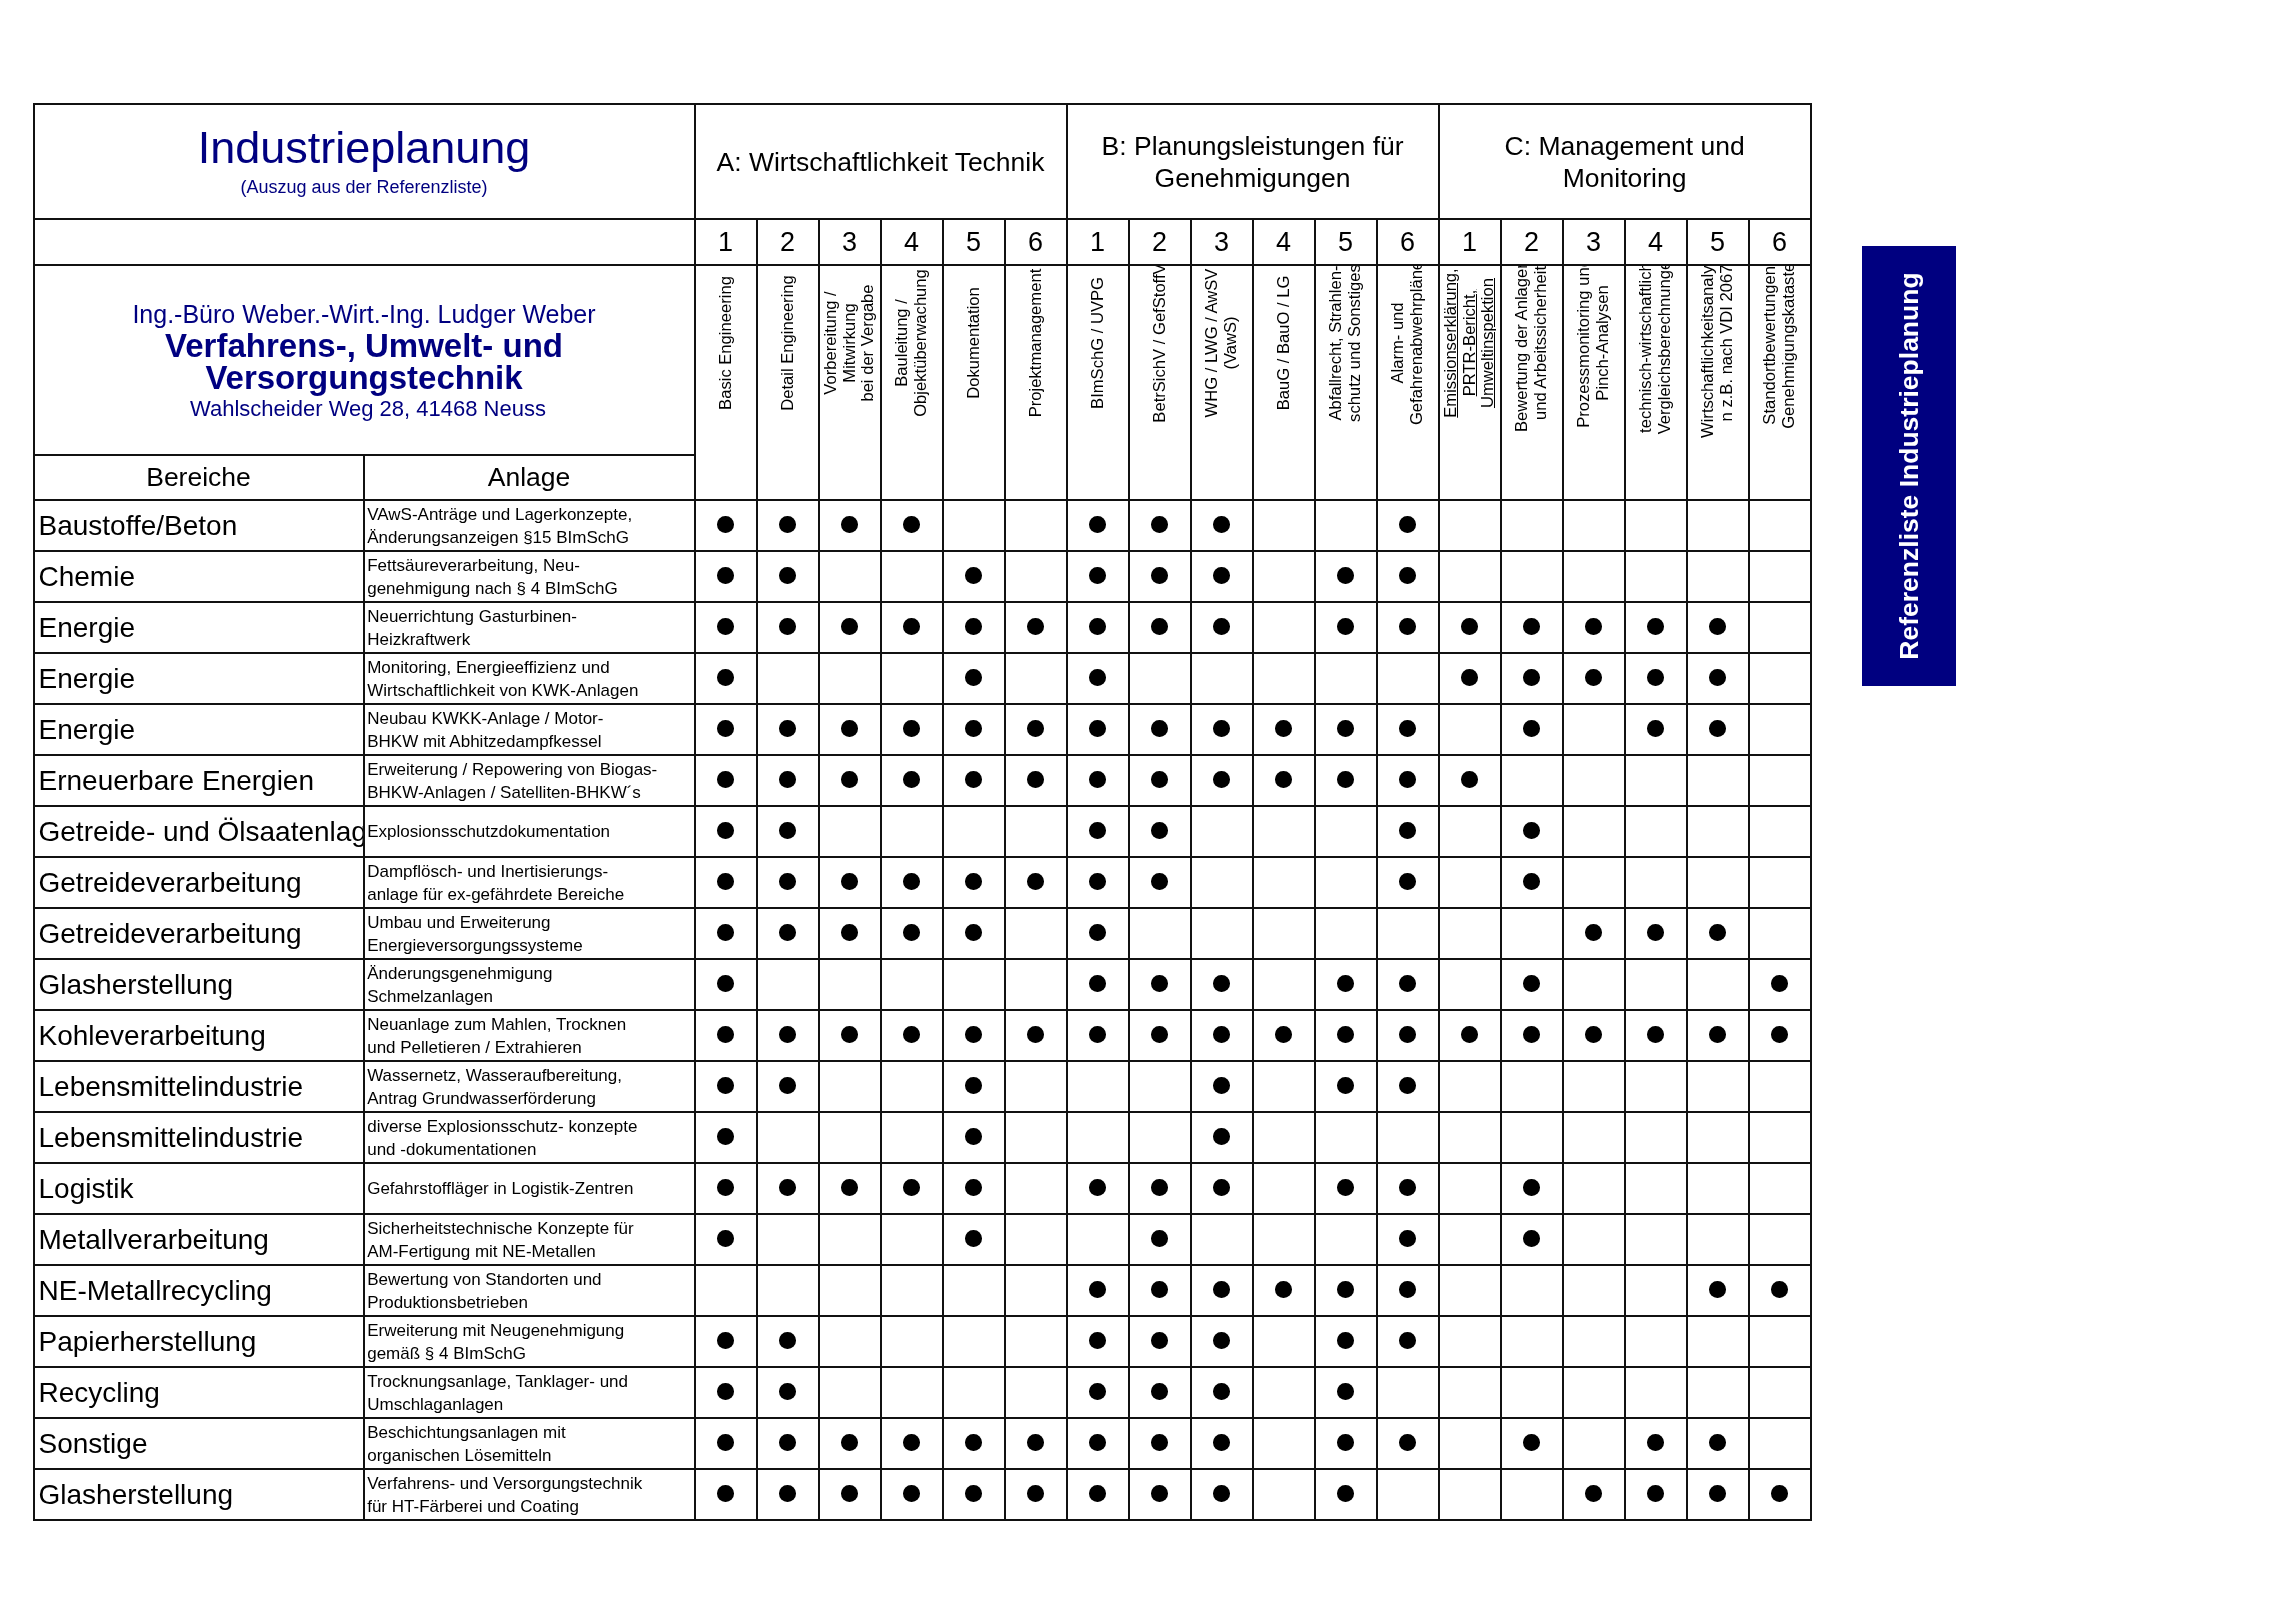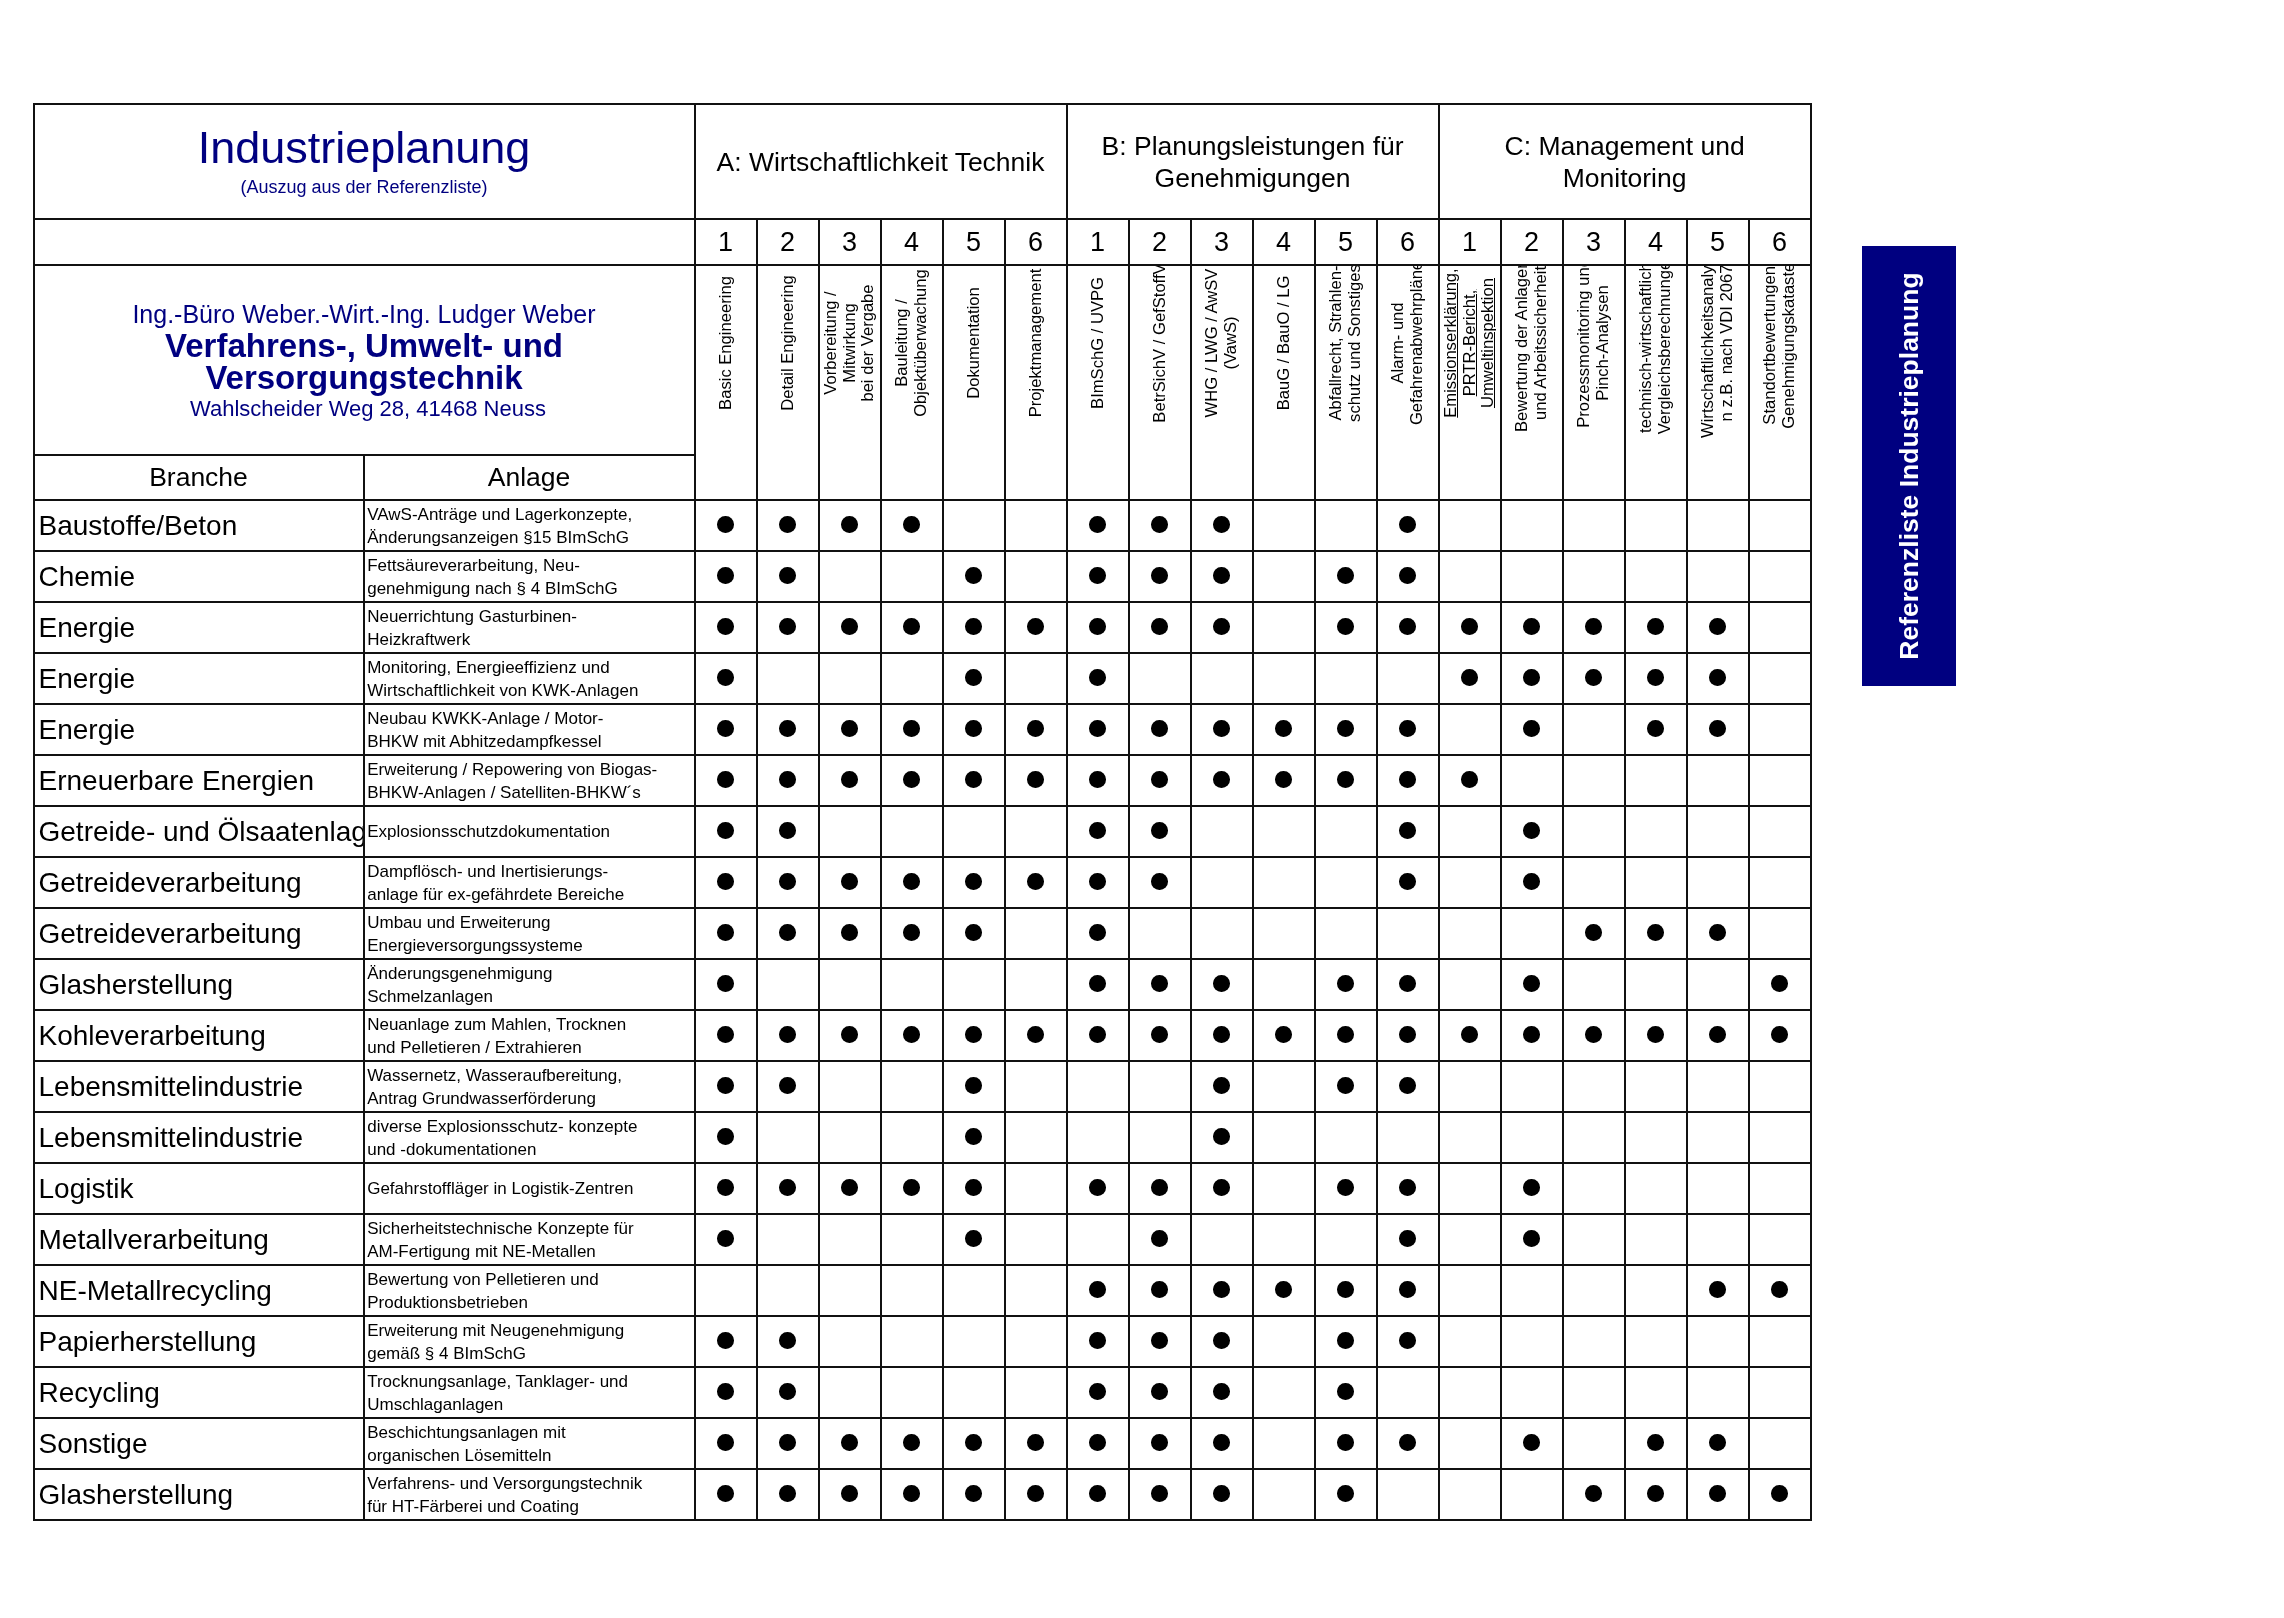--- a/index.html
+++ b/index.html
@@ -176,21 +176,21 @@
         <td class="rot-cell" rowspan="2">
           <div class="rot-wrap"><span>Wirtschaftlichkeitsanalyse
 n z.B. nach VDI 2067</span></div>
         </td>
         <td class="rot-cell" rowspan="2">
           <div class="rot-wrap"><span>Standortbewertungen,
 Genehmigungskataster</span></div>
         </td>
       </tr>
     <tr class="r-colhdr" id="colhdr-row">
-      <td class="colhdr-cell">Branche</td>
+      <td class="colhdr-cell">Bereiche</td>
       <td class="colhdr-cell">Anlage</td>
     </tr>
   <tr class="r-data">
         <td class="branche-cell">Baustoffe/Beton</td>
         <td class="anlage-cell">VAwS-Anträge und Lagerkonzepte,
 Änderungsanzeigen §15 BImSchG</td>
         <td class="dot-cell"><span class="dot"></span></td>
         <td class="dot-cell"><span class="dot"></span></td>
         <td class="dot-cell"><span class="dot"></span></td>
         <td class="dot-cell"><span class="dot"></span></td>
@@ -524,21 +524,21 @@
         <td class="dot-cell"><span class="dot"></span></td>
         <td class="dot-cell"></td>
         <td class="dot-cell"><span class="dot"></span></td>
         <td class="dot-cell"></td>
         <td class="dot-cell"></td>
         <td class="dot-cell"></td>
         <td class="dot-cell"></td>
       </tr>
       <tr class="r-data">
         <td class="branche-cell">NE-Metallrecycling</td>
-        <td class="anlage-cell">Bewertung von Pelletieren und
+        <td class="anlage-cell">Bewertung von Standorten und
 Produktionsbetrieben</td>
         <td class="dot-cell"></td>
         <td class="dot-cell"></td>
         <td class="dot-cell"></td>
         <td class="dot-cell"></td>
         <td class="dot-cell"></td>
         <td class="dot-cell"></td>
         <td class="dot-cell"><span class="dot"></span></td>
         <td class="dot-cell"><span class="dot"></span></td>
         <td class="dot-cell"><span class="dot"></span></td>

